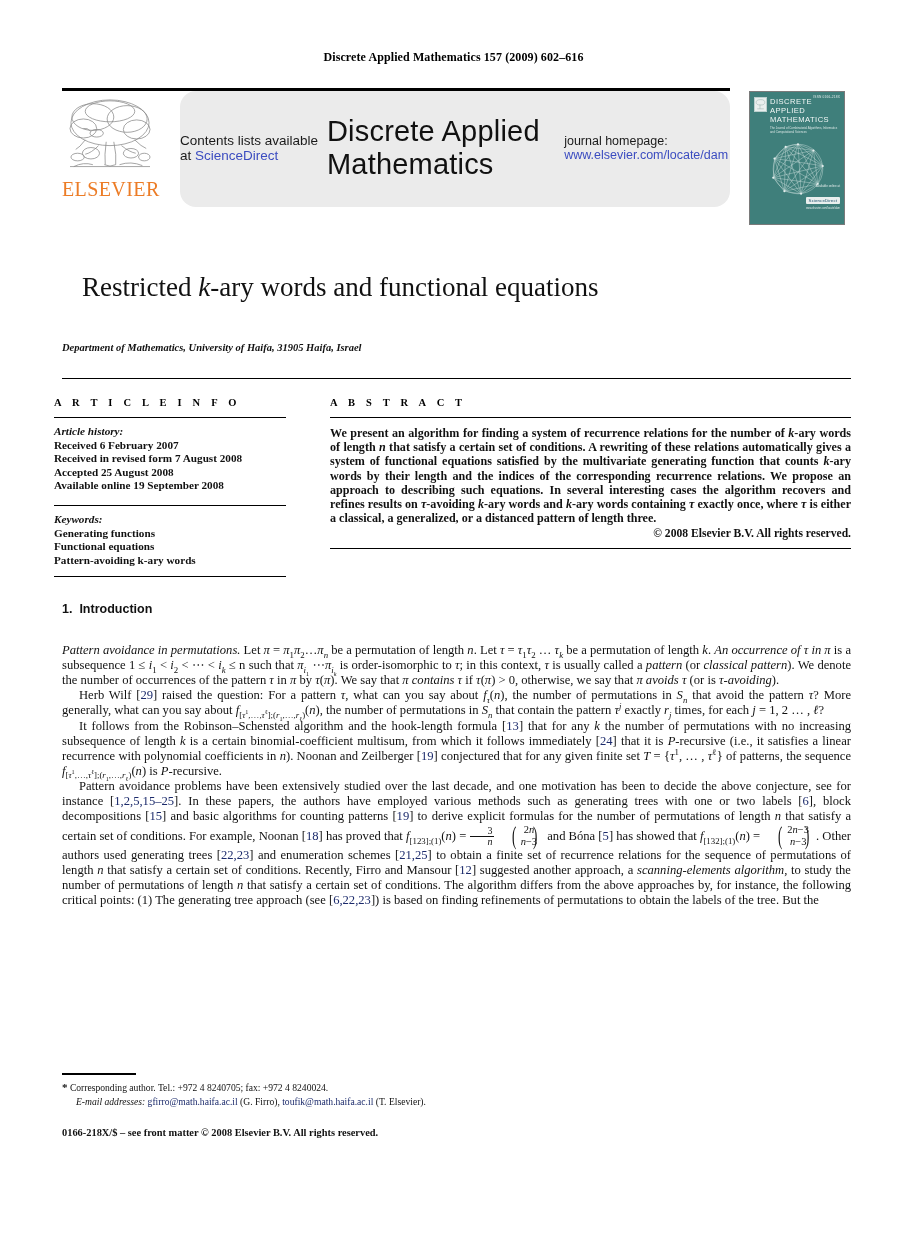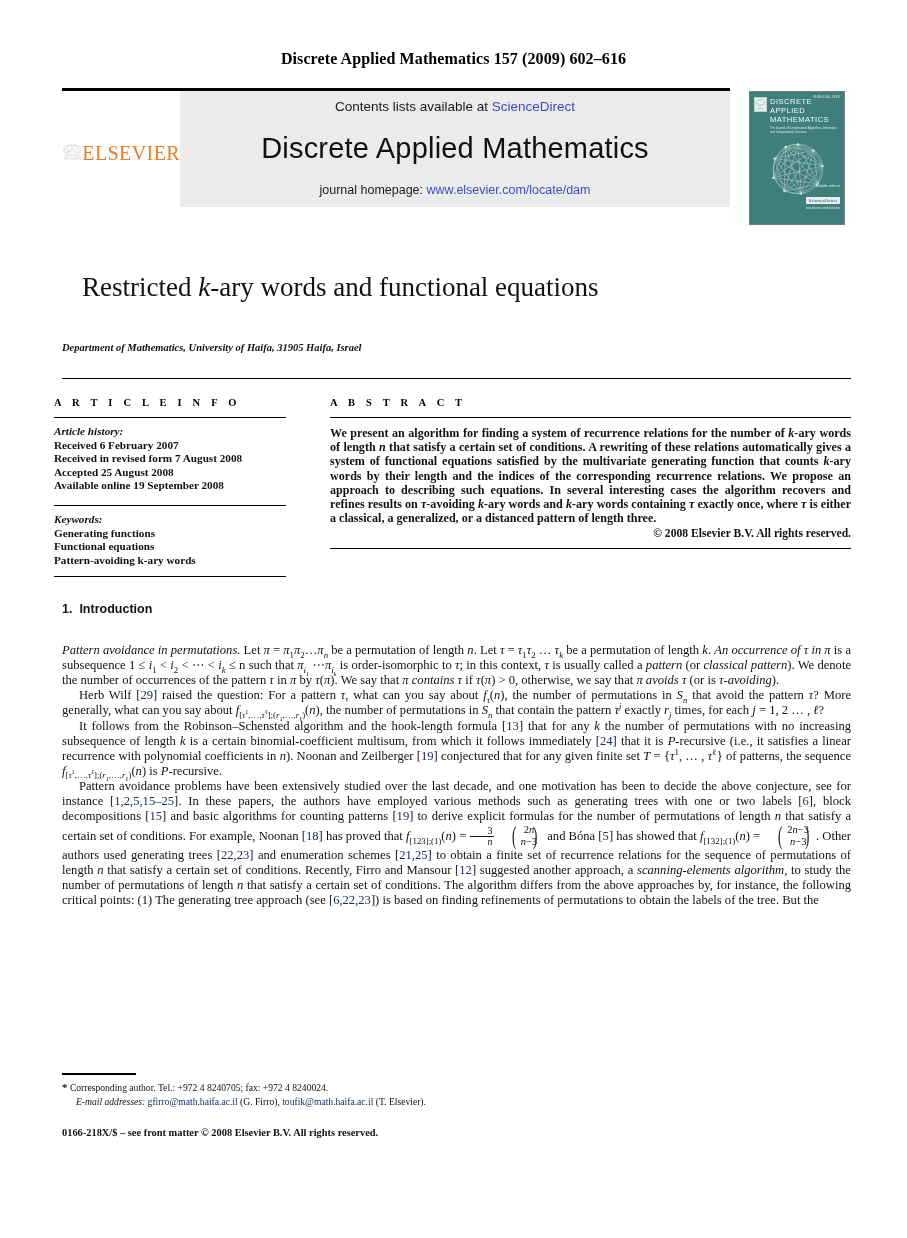--- a/index.html
+++ b/index.html
@@ -10,44 +10,44 @@
     color:#000;
     overflow:hidden;
   }
   .page { position:relative; width:907px; height:1238px; }
 
   
   .runhead {
     position:absolute; top:50px; left:0; width:907px;
     text-align:center;
     font-family:"Liberation Serif", serif;
-    font-weight:700; font-size:16px; letter-spacing:.1px;
+    font-weight:700; font-size:12px; letter-spacing:.1px;
   }
 
   
   .banner {
     position:absolute; left:62px; top:88px; width:668px;
   }
   .banner-rule { height:3px; background:#000; width:100%; }
   .banner-body { display:flex; align-items:stretch; height:116px; }
   .elsevier-cell {
     width:118px; flex:0 0 118px; background:#fff;
-    display:flex; flex-direction:row; align-items:center; justify-content:flex-start;
+    display:flex; flex-direction:column; align-items:flex-start; justify-content:flex-start;
     padding-top:7px; box-sizing:border-box;
   }
   .elsevier-tree { width:96px; height:80px; }
   .elsevier-word {
     font-family:"Liberation Serif", serif;
     color:#ec7c26; font-size:20px; letter-spacing:.4px; line-height:1;
     margin-top:1px;
   }
   .banner-grey {
     flex:1 1 auto; background:#ebebeb;
-    display:flex; flex-direction:column; align-items:center; justify-content:space-between;
-    padding:8px 0 10px 0; box-sizing:border-box;
+    display:flex; flex-direction:row; align-items:center; justify-content:space-between;
+    padding:8px 0 10px 0; box-sizing:border-box;border-radius:16px;
   }
   .contents-line {
     font-family:"Liberation Sans", sans-serif;
     font-size:13.5px; color:#1a1a1a;
   }
   .contents-line a { color:#3b4cc0; text-decoration:none; }
   .journal-title {
     font-family:Liberation Sans, sans-serif;
     font-size:29px; color:#111; letter-spacing:.2px;
   }

